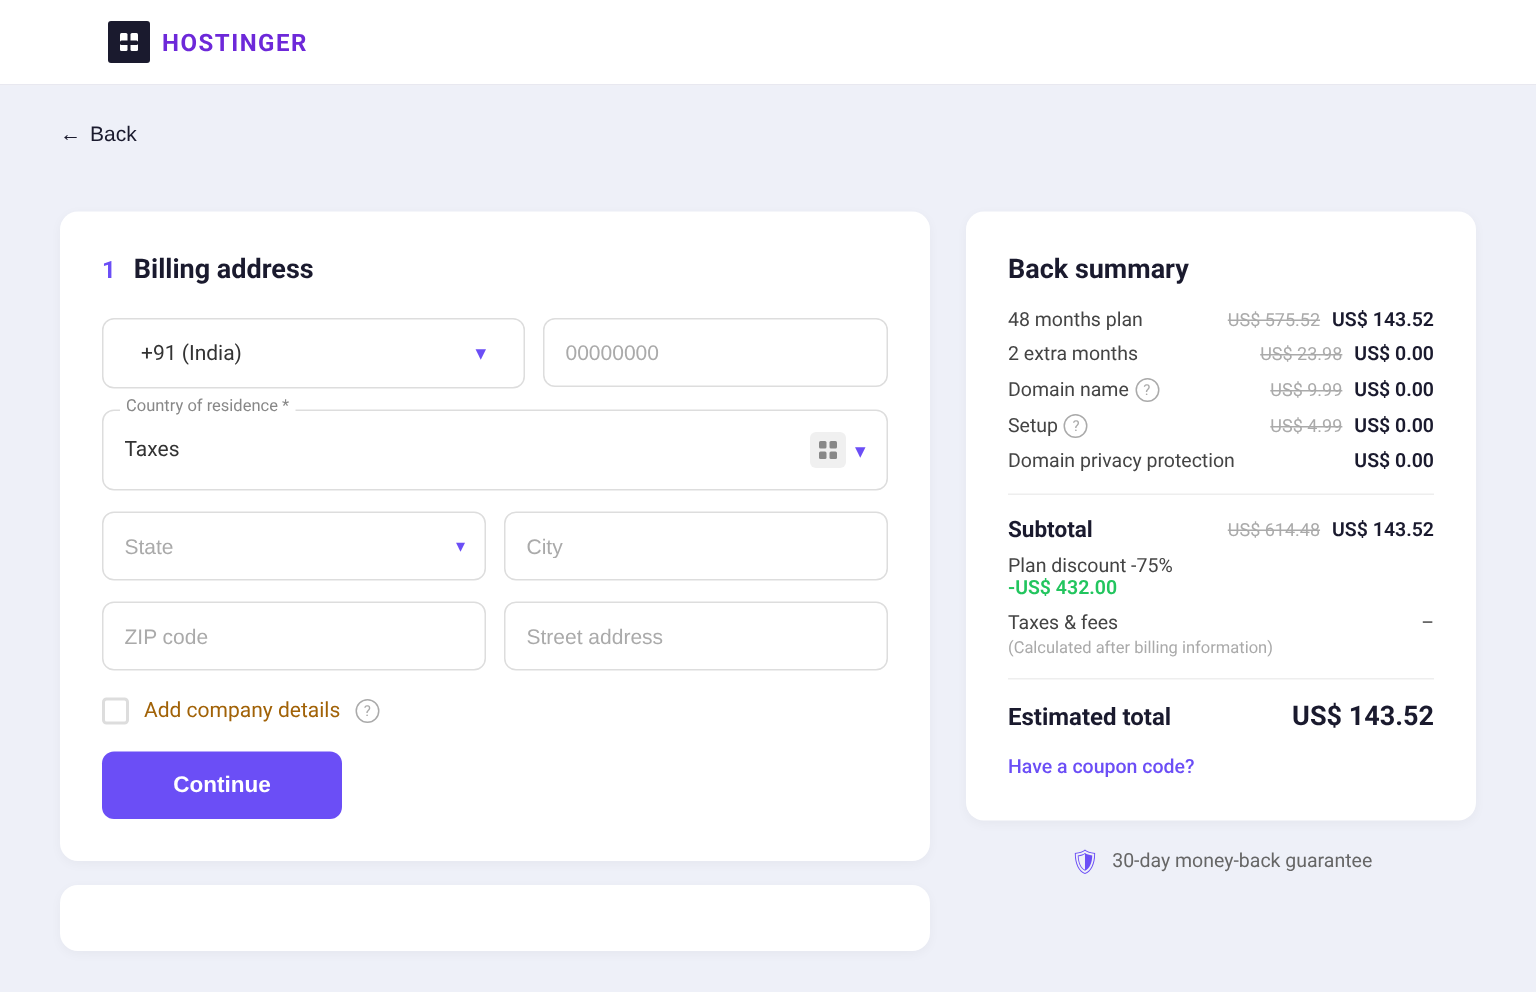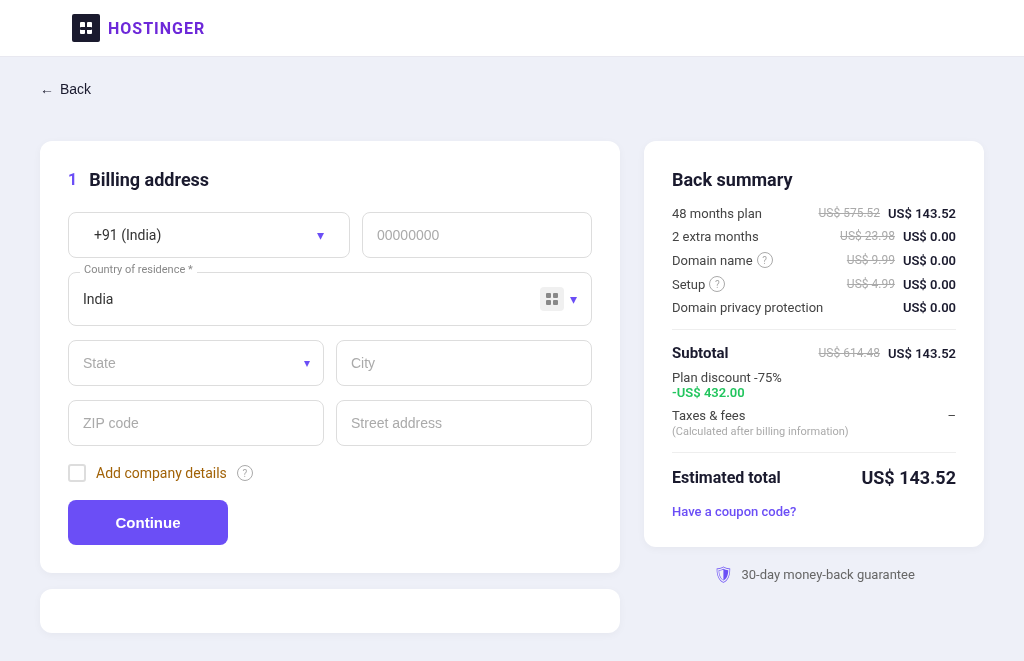--- a/index.html
+++ b/index.html
@@ -397,21 +397,21 @@
         </div>
         <div class="form-group">
           <input class="form-input" type="text" placeholder="00000000" style="">
         </div>
       </div>
 
       
       <div class="country-group">
         <span class="country-label">Country of residence *</span>
         <div class="country-input-wrapper">
-          <span>India</span>
+          <span>Taxes</span>
           <div class="country-icons">
             <div class="grid-icon">
               <svg width="12" height="12" viewBox="0 0 12 12" fill="none">
                 <rect x="0" y="0" width="5" height="5" rx="1" fill="#888"></rect>
                 <rect x="7" y="0" width="5" height="5" rx="1" fill="#888"></rect>
                 <rect x="0" y="7" width="5" height="5" rx="1" fill="#888"></rect>
                 <rect x="7" y="7" width="5" height="5" rx="1" fill="#888"></rect>
               </svg>
             </div>
             <span class="chevron-btn">▾</span>

